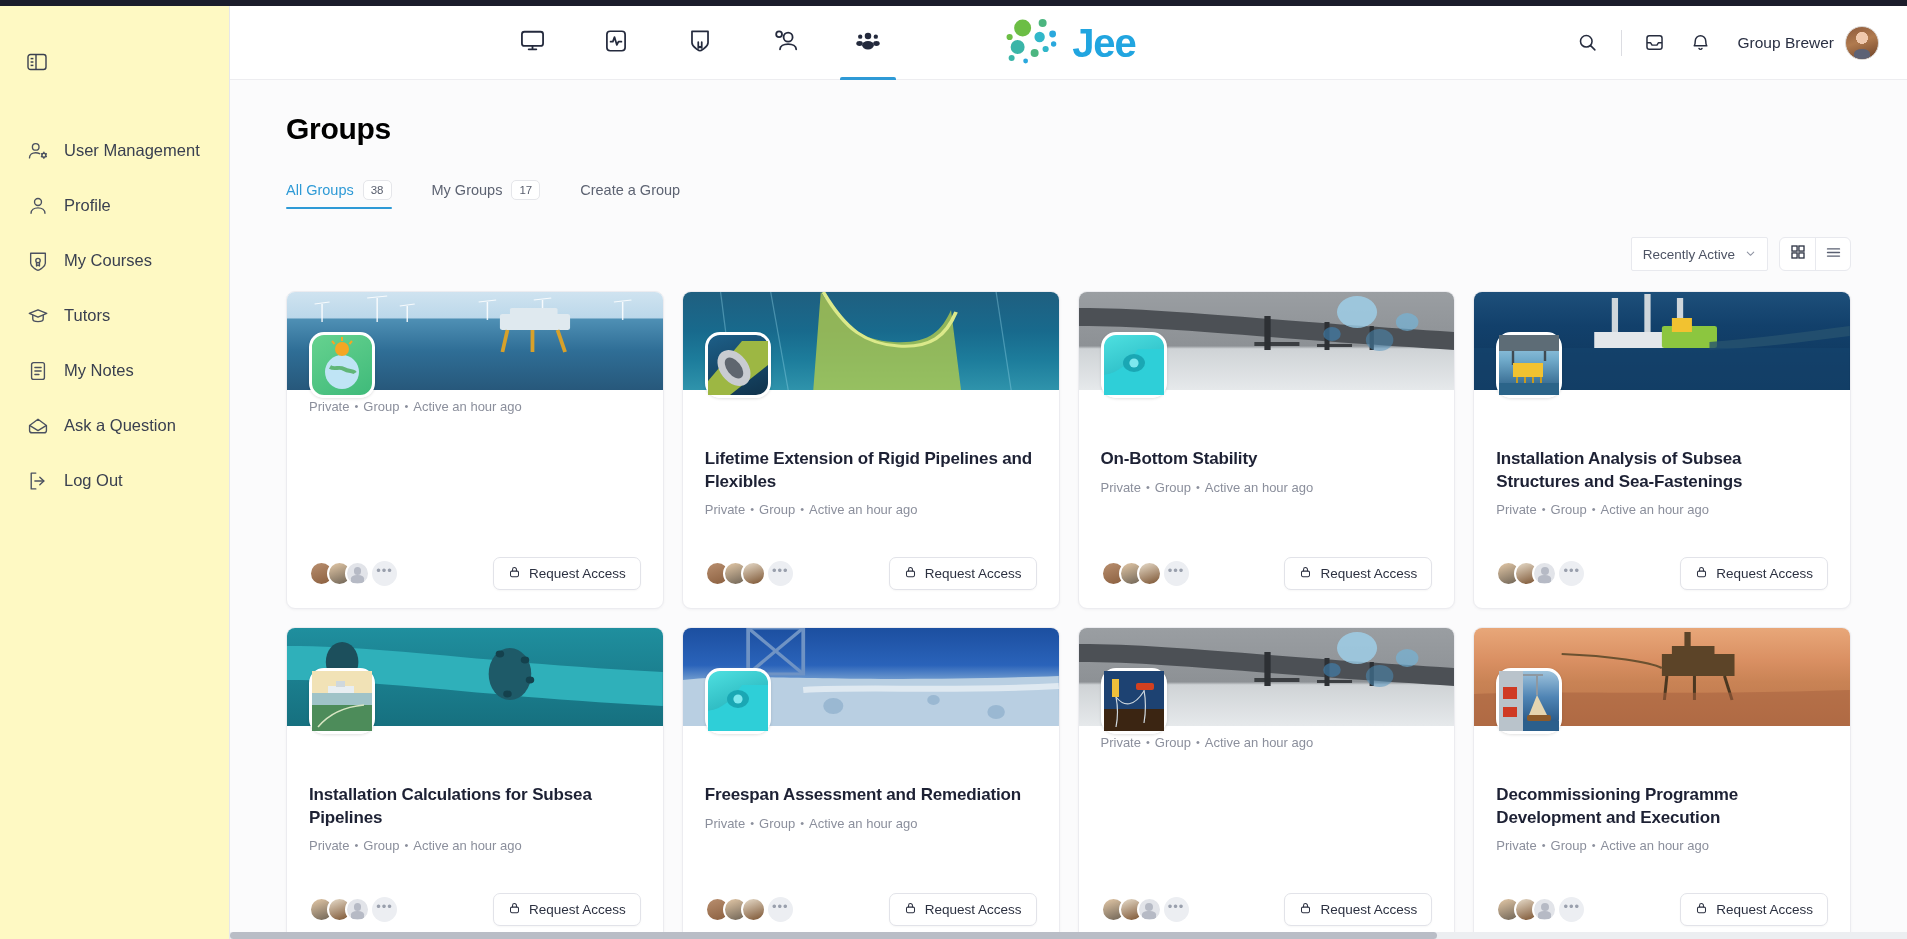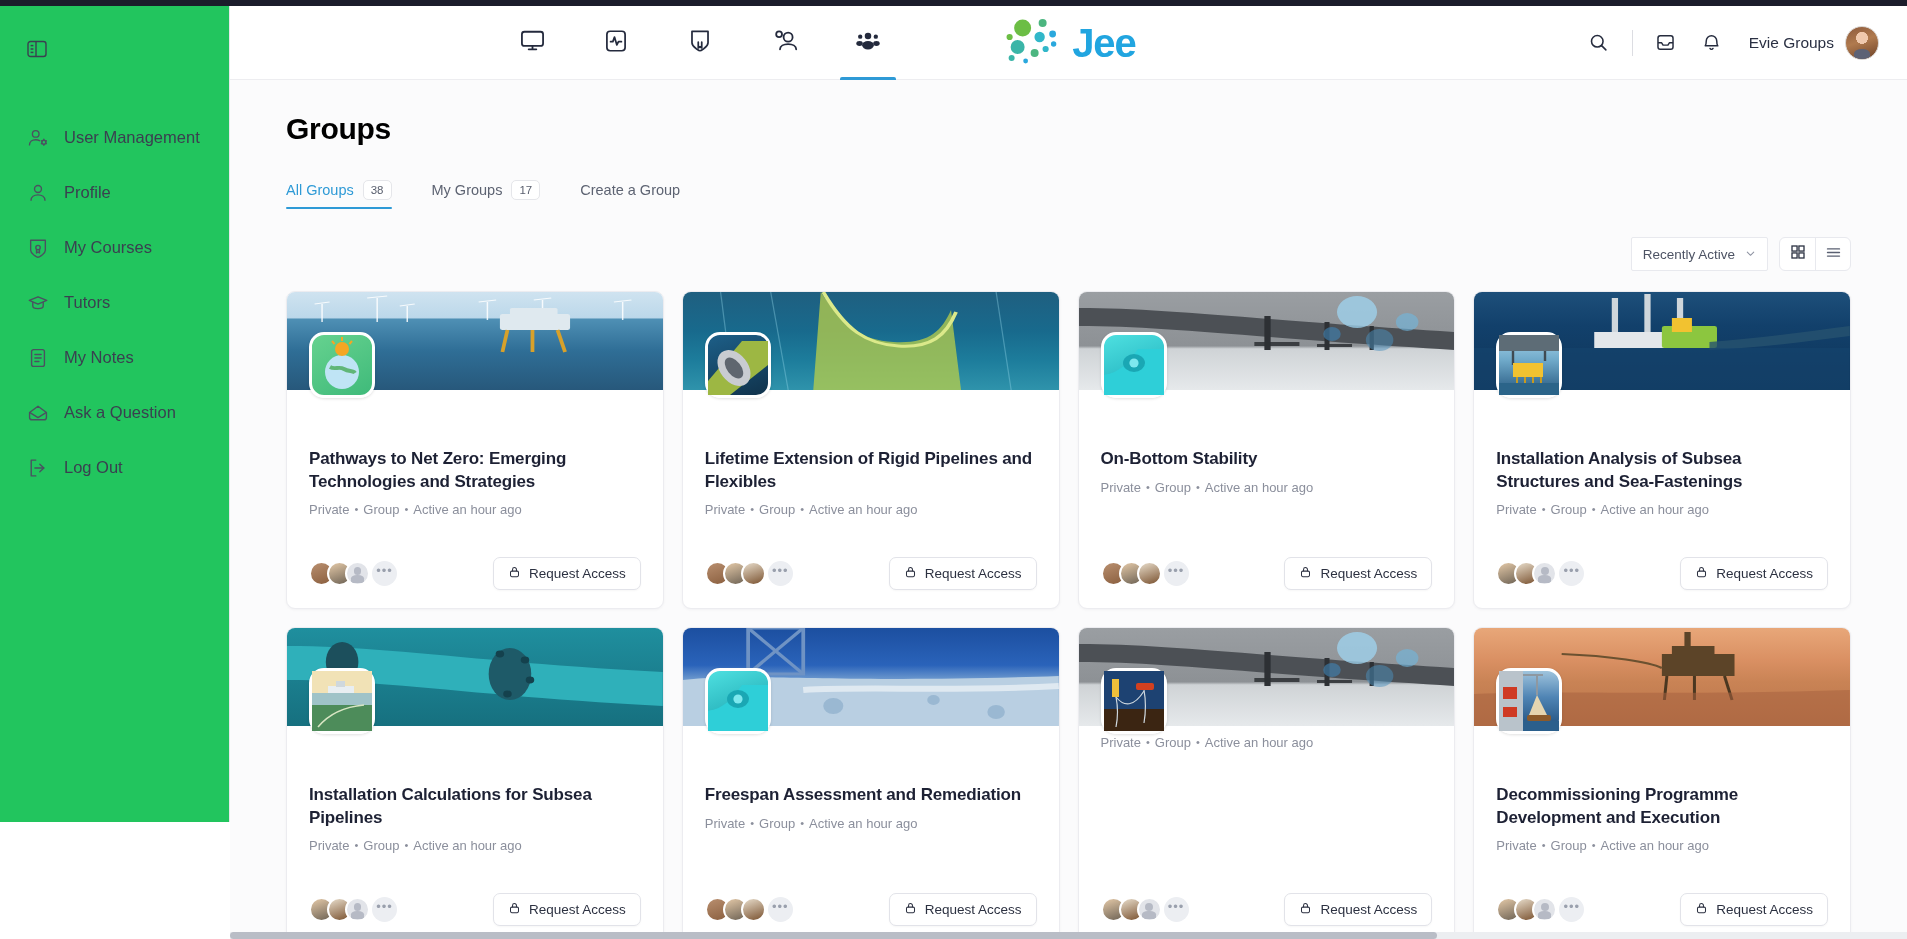--- a/index.html
+++ b/index.html
@@ -9,24 +9,24 @@
     font-family: "Liberation Sans", sans-serif;
     background: #ffffff;
     color: #1e2235;
   }
   .browser-topbar { height: 6px; background: #1b1d2b; width: 100%; }
 
   .app { display: flex; width: 1907px; height: 933px; }
 
   
   .sidebar {
-    width: 230px; min-width: 230px; height: 816px;
-    background: #22c55e;
+    width: 230px; min-width: 230px; height: 933px;
+    background: #fef9c3;
     border-right: 1px solid #e6e7ea;
-    padding-top: 20px;
+    padding-top: 33px;
     position: relative;
   }
   .sidebar-toggle {
     margin: 10px 0 0 24px;
     width: 26px; height: 26px;
     display: flex; align-items: center; justify-content: center;
     cursor: pointer;
   }
   .sidebar-nav { margin-top: 48px; }
   .sb-item {
@@ -411,21 +411,21 @@
             <rect x="3.4" y="4.4" width="17.2" height="15.2" rx="2.6"></rect>
             <path d="M3.4 12.4h4.2l1.6 2.6h5.6l1.6-2.6h4.2"></path>
           </svg>
         </div>
         <div class="hr-icon">
           <svg width="21" height="21" viewBox="0 0 24 24" fill="none" stroke="#262c3e" stroke-width="1.7" stroke-linejoin="round" stroke-linecap="round">
             <path d="M6 10.2a6 6 0 0 1 12 0c0 4 1.2 5.6 1.2 5.6H4.8S6 14.2 6 10.2z"></path>
             <path d="M10.3 18.8a1.9 1.9 0 0 0 3.4 0"></path>
           </svg>
         </div>
-        <span class="user-name">Evie Groups</span>
+        <span class="user-name">Group Brewer</span>
         <div class="avatar-img"></div>
       </div>
     </header>
 
     <div class="content">
       <div class="content-inner">
 
         <div class="title-row">
           <h1 class="page-title">Groups</h1>
         </div>
@@ -512,21 +512,20 @@
                   <circle cx="30" cy="37" r="17" fill="#bfe4f5"></circle>
                   <path d="M18 32c5 3 9-1 14 2s9 1 11 4" stroke="#4fae62" stroke-width="4" fill="none" opacity=".85"></path>
                   <circle cx="30" cy="14" r="7" fill="#f5a623"></circle>
                   <g stroke="#f5a623" stroke-width="2">
                       <line x1="30" y1="2" x2="30" y2="6"></line>
                       <line x1="20" y1="6" x2="22.6" y2="9"></line>
                       <line x1="40" y1="6" x2="37.4" y2="9"></line>
                     </g>
                 </svg>
               </div>
-              <div class="card-title">Pathways to Net Zero: Emerging Technologies and Strategies</div>
               <div class="card-meta">
                 <span>Private</span><span class="dot">•</span><span>Group</span><span class="dot">•</span><span>Active an hour ago</span>
               </div>
               <div class="card-footer">
                 <div class="avatar-stack">
                   <div class="m-av" style="background:linear-gradient(160deg,#b98f6f,#8a5f3f);"></div>
                   <div class="m-av" style="background:linear-gradient(160deg,#e4c9a8,#6d6254);"></div>
                   <div class="m-av placeholder"></div>
                   <div class="m-more">•••</div>
                 </div>

